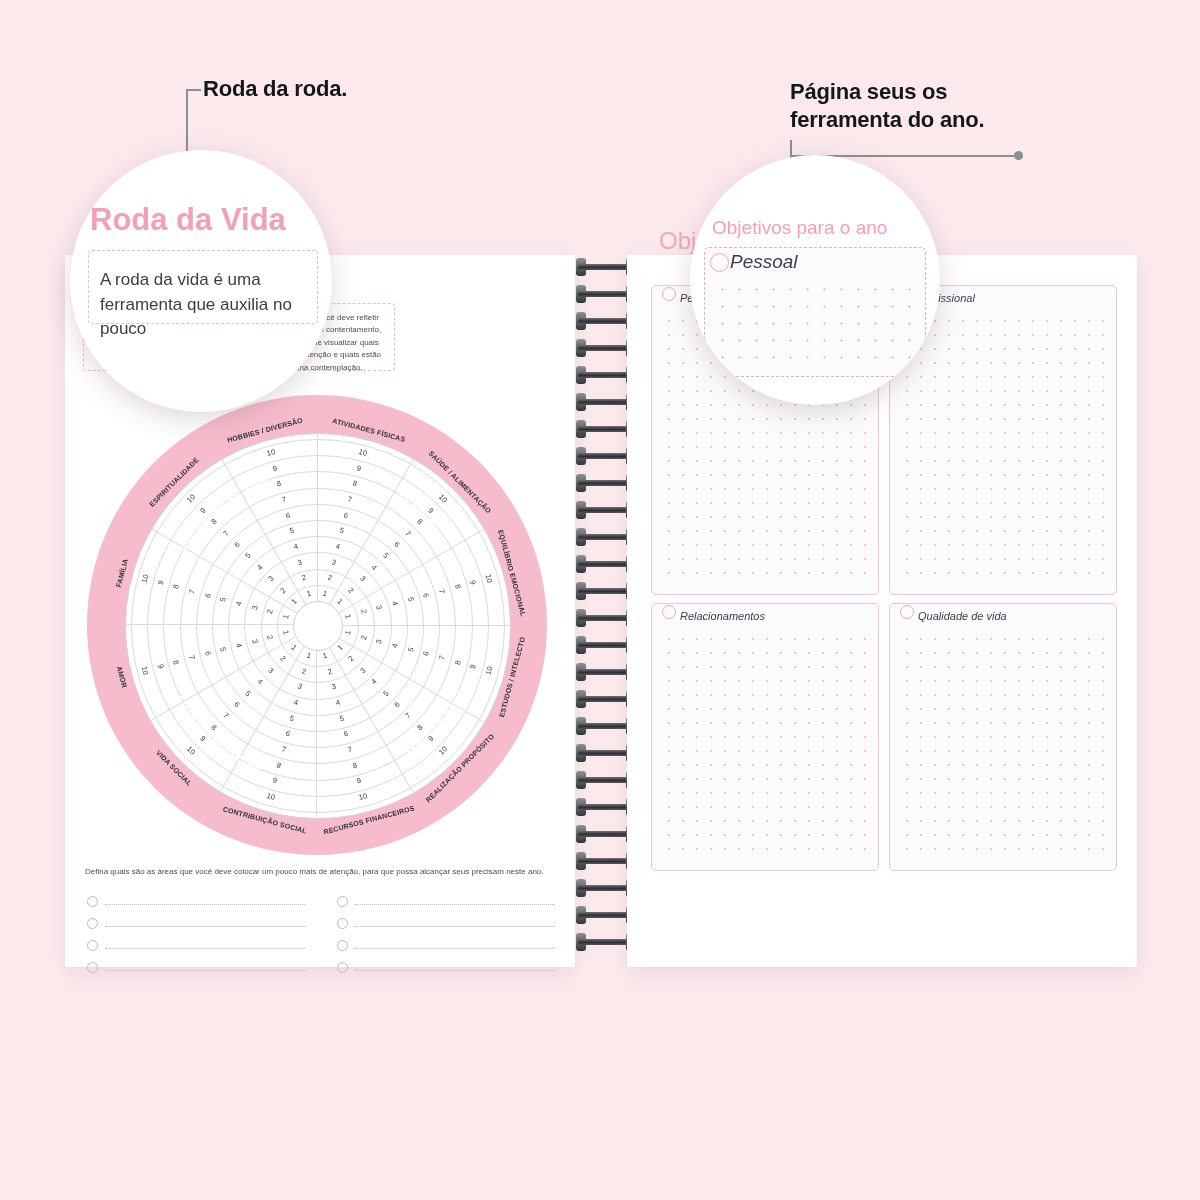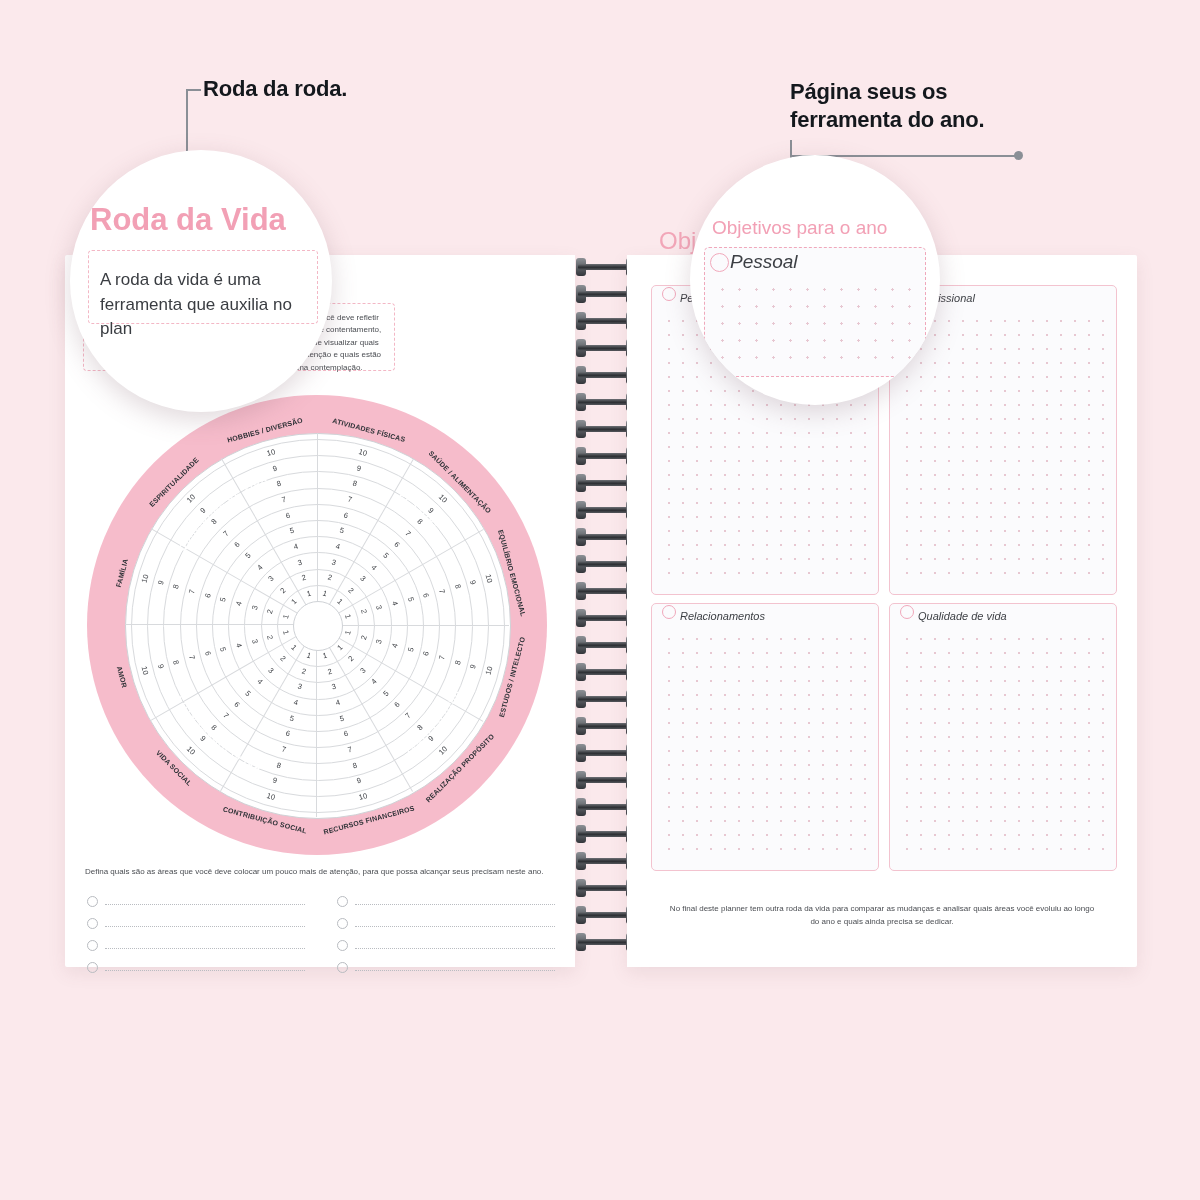--- a/index.html
+++ b/index.html
@@ -551,28 +551,27 @@
       <span class="quad-icon" style="left:10px;"></span>
       <span class="quad-head" style="left:28px;">Relacionamentos</span>
       <div class="dots"></div>
     </div>
     <div class="quad" id="quad-3" style="left:262px;top:348px;width:228px;height:268px;">
       <span class="quad-icon" style="left:10px;"></span>
       <span class="quad-head" style="left:28px;">Qualidade de vida</span>
       <div class="dots"></div>
     </div>
 
-    <div id="right-foot">No final deste planner tem outra roda da vida para comparar as mudanças e analisar quais áreas você evoluiu ao longo do ano e quais ainda precisa se dedicar.</div>
   </div>
 </div>
 
 <div class="bubble" id="bubble-left">
   <div class="bt">Roda da Vida</div>
   <div class="bbox"></div>
-  <div class="btext">A roda da vida é uma ferramenta que auxilia no plan</div>
+  <div class="btext">A roda da vida é uma ferramenta que auxilia no pouco</div>
 </div>
 
 <div class="bubble" id="bubble-right">
   <div class="bt">Objetivos para o ano</div>
   <div class="bbox"></div>
   <div class="bicon"></div>
   <div class="bhead">Pessoal</div>
   <div class="bdots"></div>
 </div>
 

